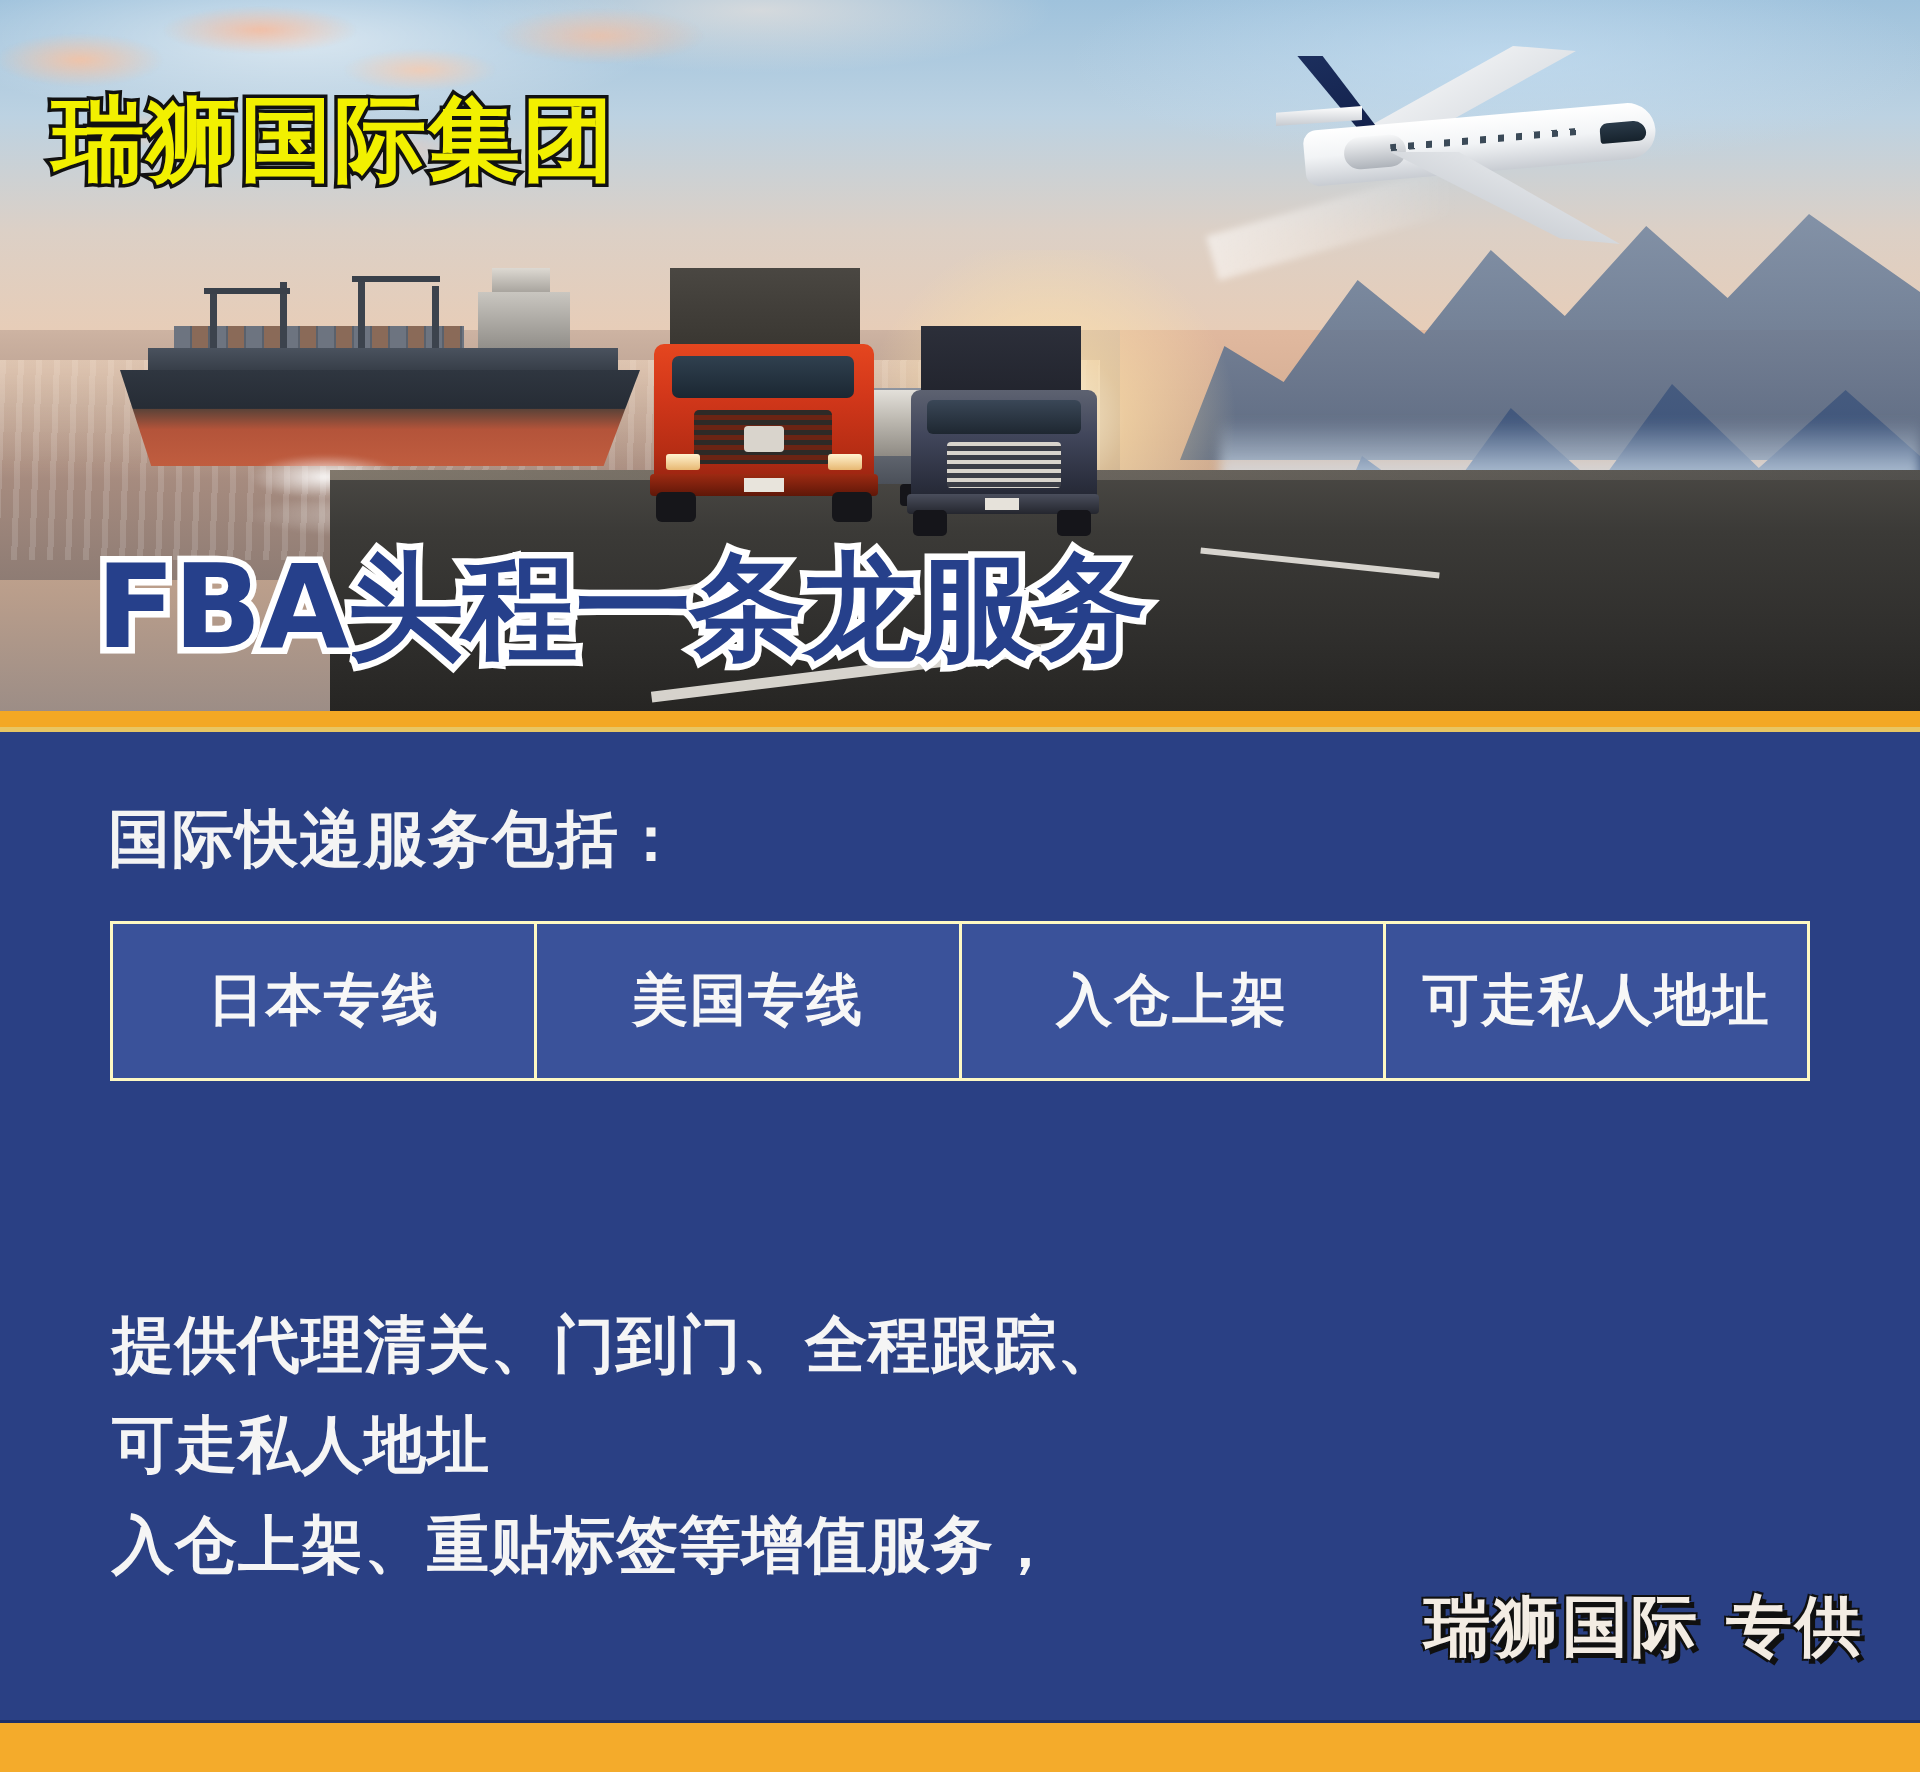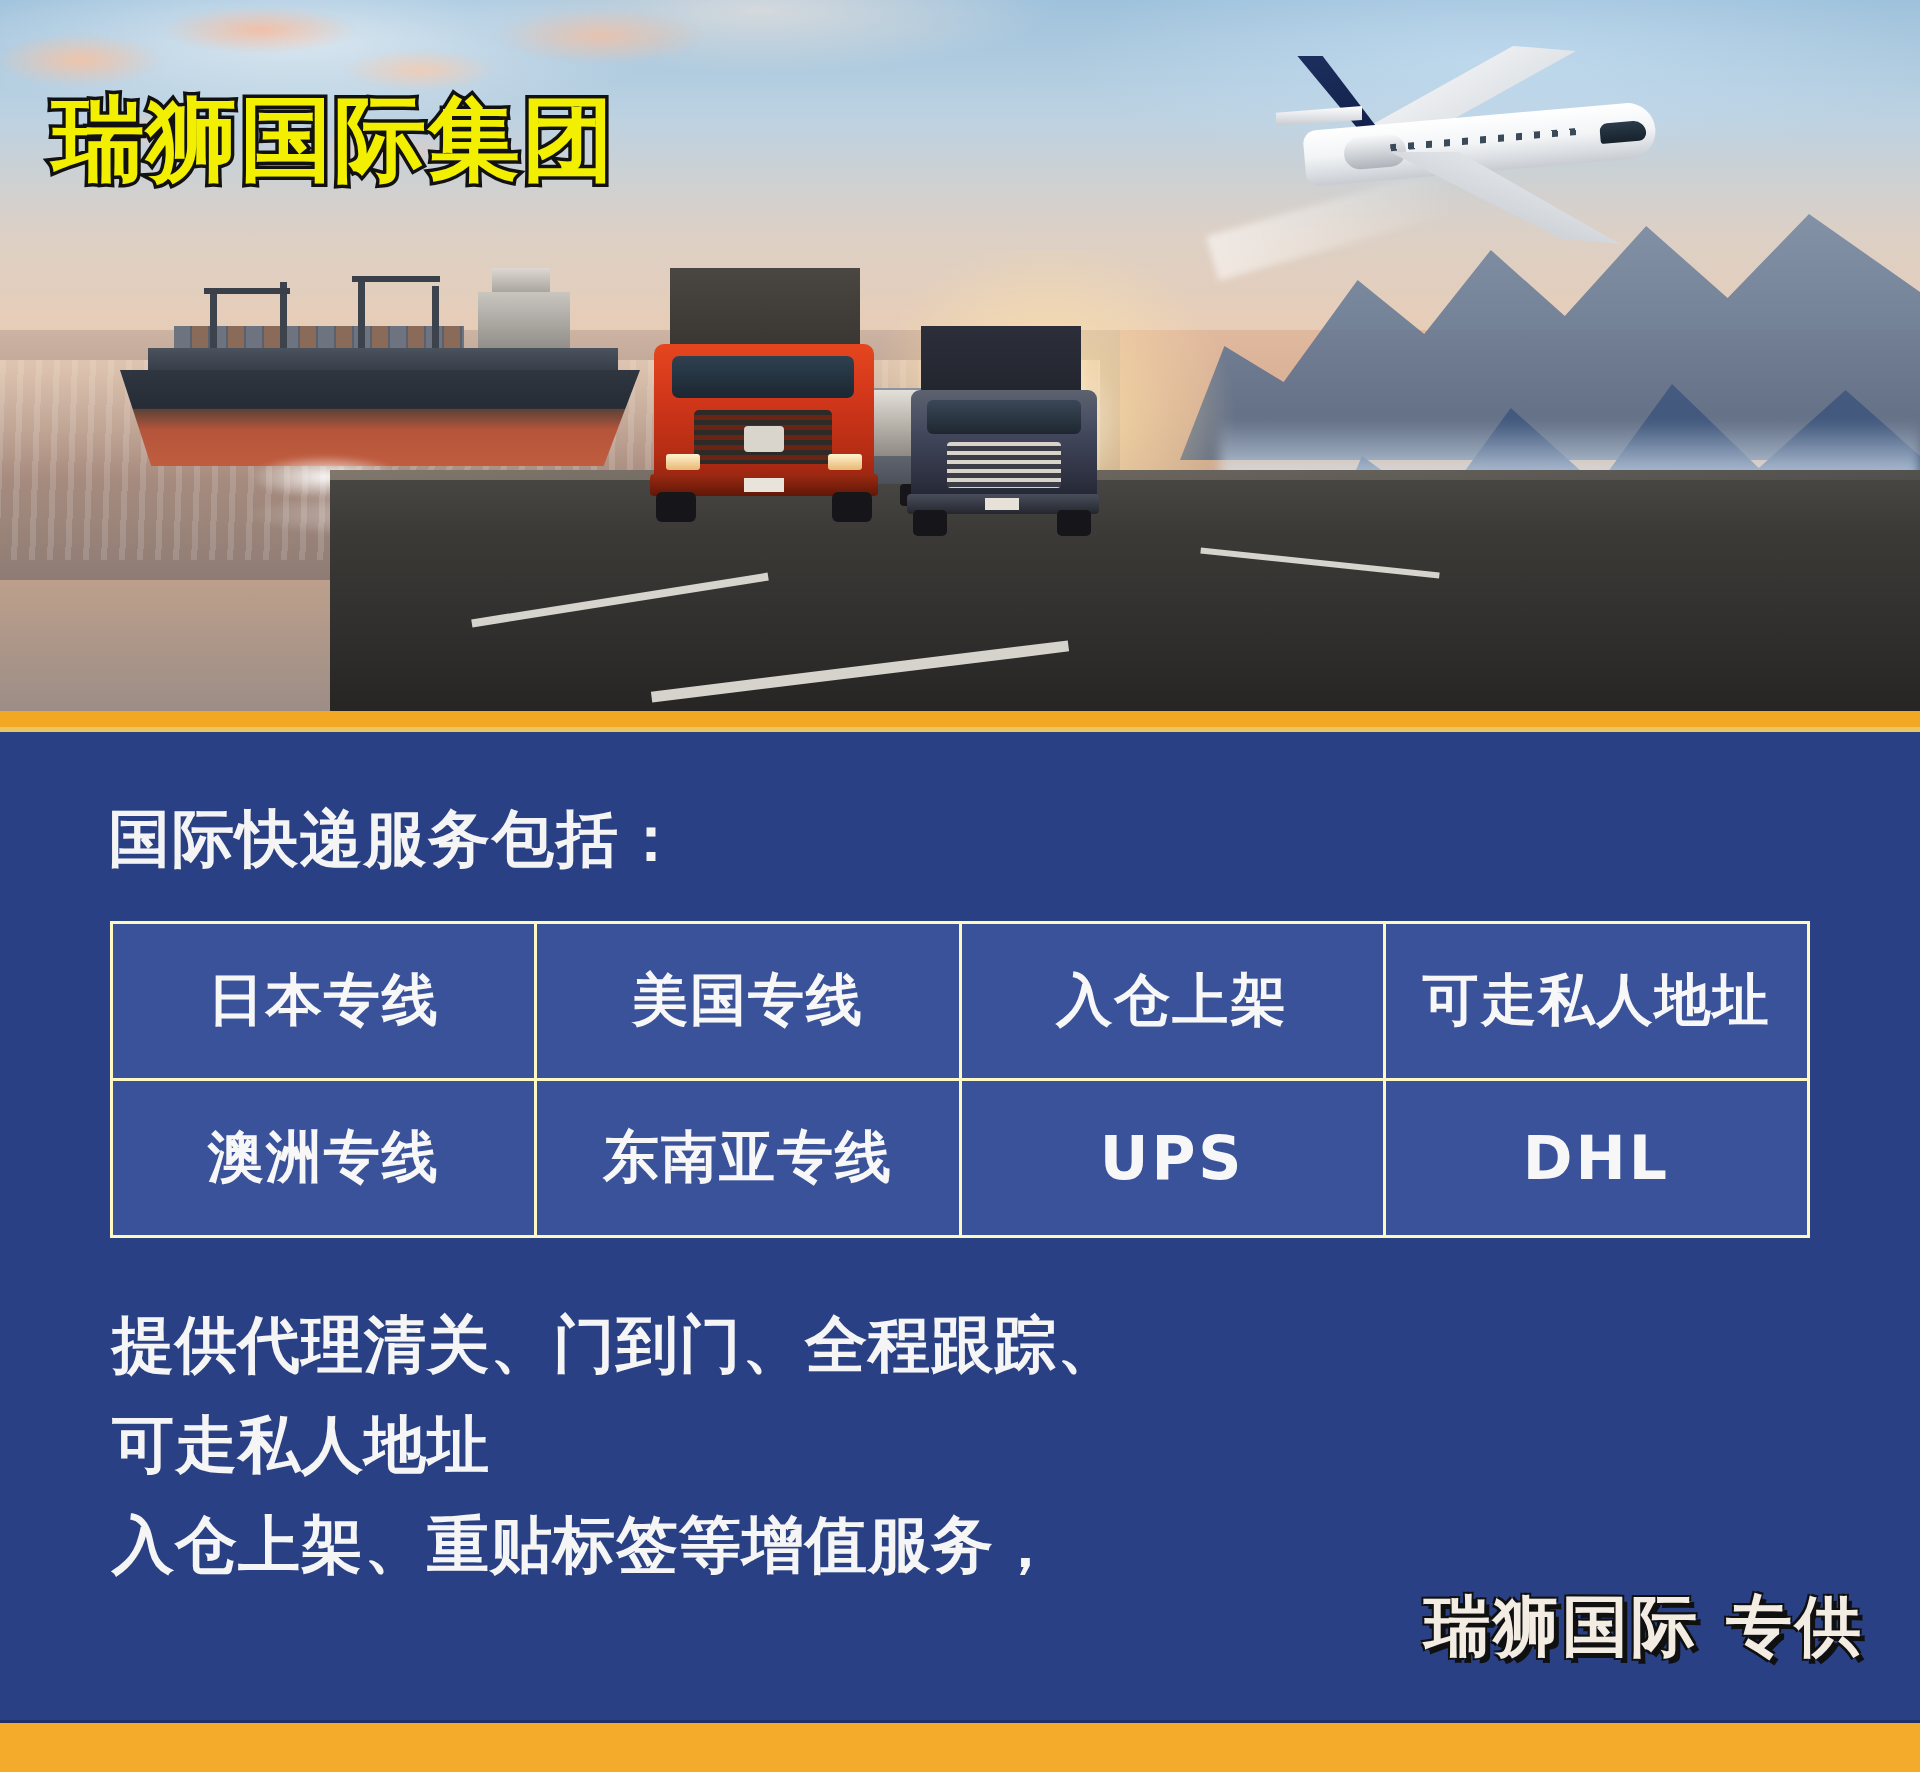--- a/index.html
+++ b/index.html
@@ -286,43 +286,38 @@
       <div class="tail-v"></div>
       <div class="tail-h"></div>
       <div class="fuse"></div>
       <div class="engine"></div>
       <div class="cabin-win"></div>
       <div class="nose-win"></div>
       <div class="wing-bot"></div>
     </div>
 
     <div class="brand-top">瑞狮国际集团</div>
+    <div class="headline">FBA头程一条龙服务</div>
   </div>
 
   <div class="band-orange-top"></div>
   <div class="band-orange-top2"></div>
 
   <div class="panel"></div>
 
   <div class="panel-heading">国际快递服务包括：</div>
 
   <table class="grid">
     <tbody>
       <tr>
         <td>日本专线</td>
         <td>美国专线</td>
         <td>入仓上架</td>
         <td>可走私人地址</td>
       </tr>
-      <tr>
-        <td>澳洲专线</td>
-        <td>东南亚专线</td>
-        <td class="lat">UPS</td>
-        <td class="lat">DHL</td>
-      </tr>
     </tbody>
   </table>
 
   <div class="copy">
     <div class="copy-line">提供代理清关、门到门、全程跟踪、</div>
     <div class="copy-line">可走私人地址</div>
     <div class="copy-line">入仓上架、重贴标签等增值服务，</div>
   </div>
 
   <div class="signature">瑞狮国际 专供</div>

